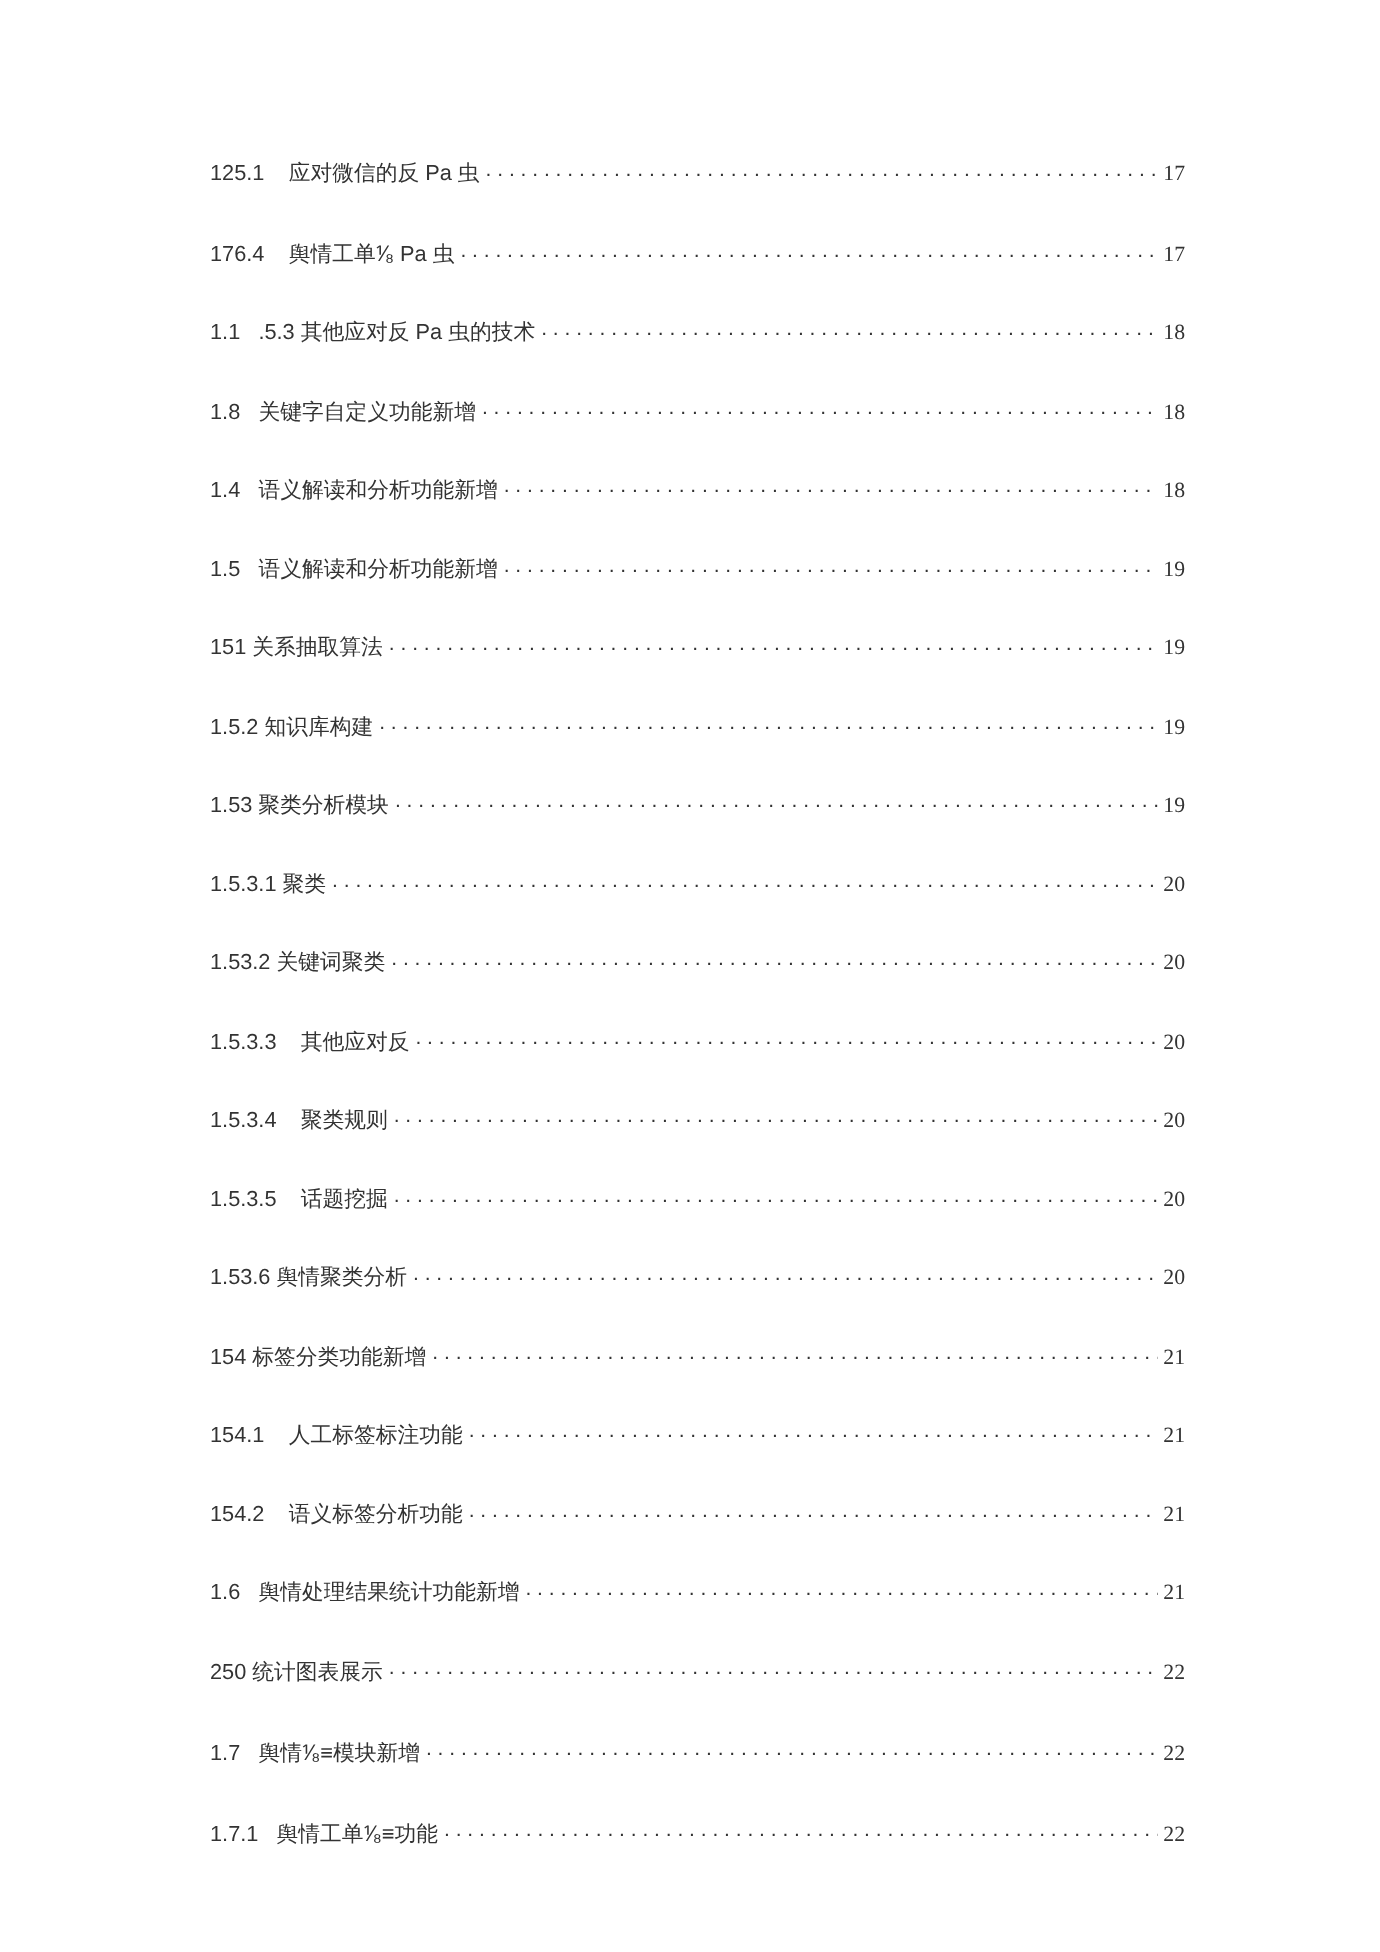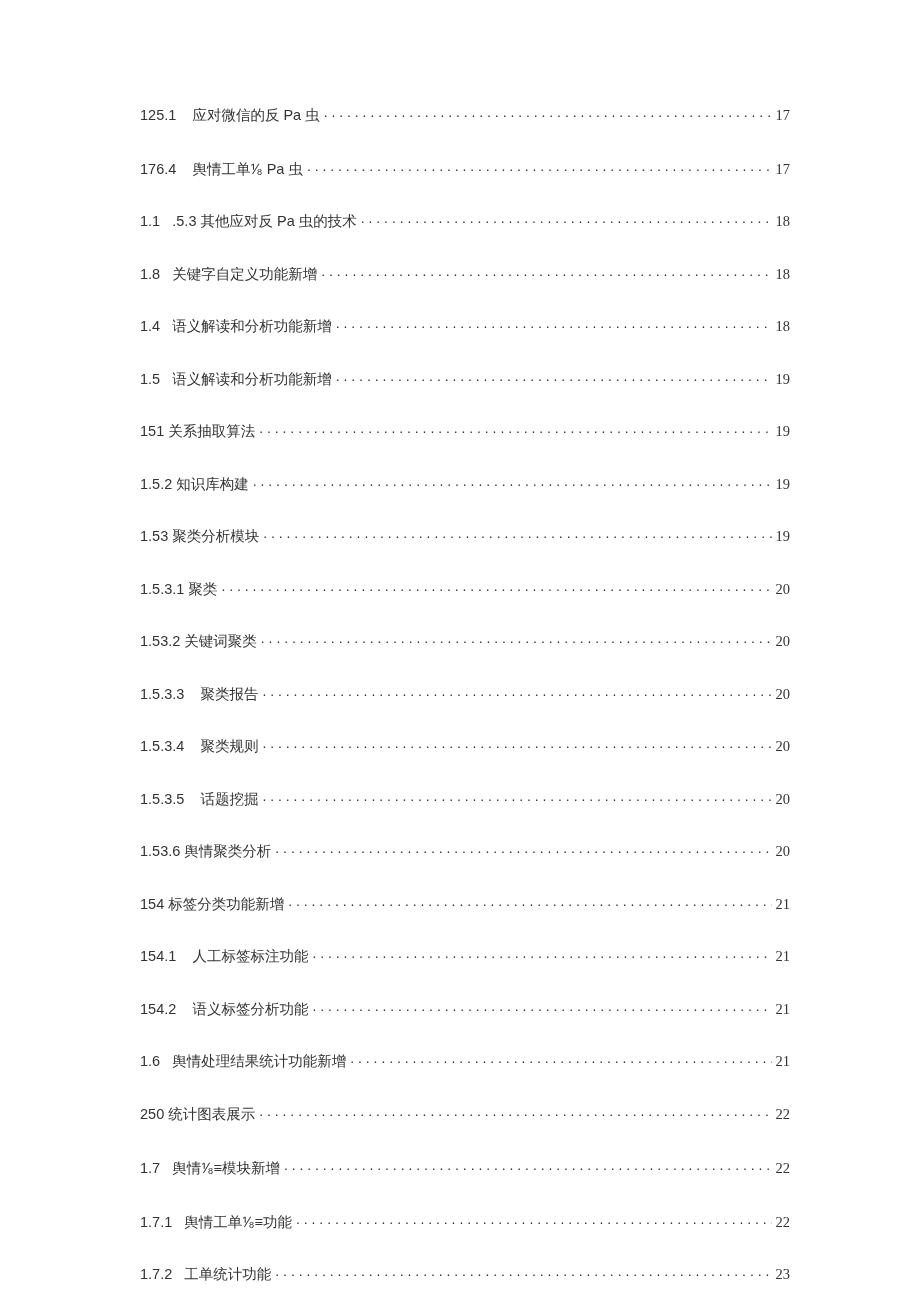--- a/index.html
+++ b/index.html
@@ -117,21 +117,21 @@
       <span class="toc-page">20</span>
     </div>
     <div class="toc-entry">
       <span class="toc-num">1.53.2 关键词聚类</span>
       <span class="toc-dots"></span>
       <span class="toc-page">20</span>
     </div>
     <div class="toc-entry">
       <span class="toc-num">1.5.3.3</span>
       <span class="toc-gap">    </span>
-      <span class="toc-label">聚类报告</span>
+      <span class="toc-label">其他应对反</span>
       <span class="toc-dots"></span>
       <span class="toc-page">20</span>
     </div>
     <div class="toc-entry">
       <span class="toc-num">1.5.3.4</span>
       <span class="toc-gap">    </span>
       <span class="toc-label">聚类规则</span>
       <span class="toc-dots"></span>
       <span class="toc-page">20</span>
     </div>
@@ -185,20 +185,13 @@
       <span class="toc-dots"></span>
       <span class="toc-page">22</span>
     </div>
     <div class="toc-entry">
       <span class="toc-num">1.7.1</span>
       <span class="toc-gap">   </span>
       <span class="toc-label">舆情工单⅟₈≡功能</span>
       <span class="toc-dots"></span>
       <span class="toc-page">22</span>
     </div>
-    <div class="toc-entry">
-      <span class="toc-num">1.7.2</span>
-      <span class="toc-gap">   </span>
-      <span class="toc-label">工单统计功能</span>
-      <span class="toc-dots"></span>
-      <span class="toc-page">23</span>
-    </div>
   </div>
 
 </body></html>

